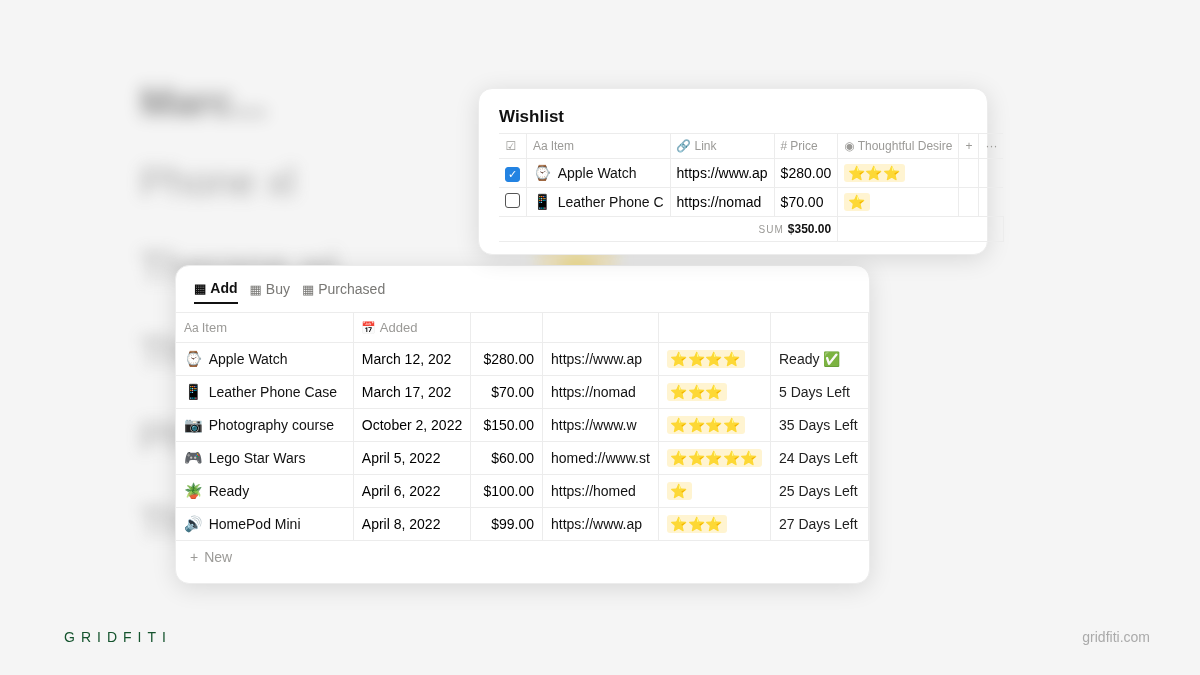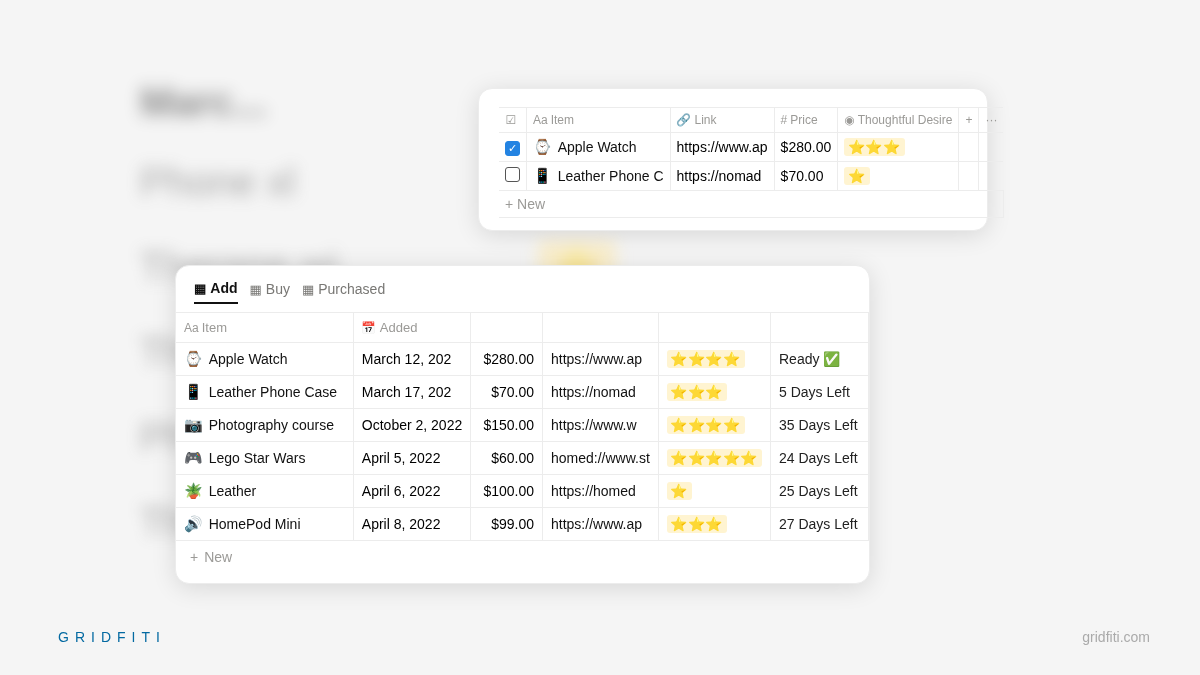--- a/index.html
+++ b/index.html
@@ -52,21 +52,21 @@
     .new-row { color: #9b9a97; padding: 8px 14px; font-size: 14px; cursor: pointer; display:flex; align-items:center; gap:6px; }
     .wishlist-title { font-size: 17px; font-weight: 700; color: #111; margin-bottom: 6px; }
     .wishlist-panel table th { font-size: 12px; padding: 5px 6px;}
     .wishlist-panel table td { padding: 5px 6px;}
     .sum-row td { text-align: right; font-size: 12px; color: #555; }
     .sum-label { letter-spacing: 1px; font-size: 10px; color: #9b9a97; margin-right: 4px; }
     .checkbox { width: 15px; height: 15px; border: 1.5px solid #555; border-radius: 3px; display:inline-flex; align-items:center; justify-content:center; background:#fff; }
     .checkbox.checked { background:#2383e2; border-color:#2383e2; color:#fff; font-size:11px; }
     .stars { background:#fff4d1; padding:1px 4px; border-radius:3px; display:inline-block; }
     .plus-small { color:#9b9a97; cursor:pointer; }
-    .footer-left { position:absolute; left:58px; bottom:30px; letter-spacing:6px; color:#0369a1; font-size:14px; }
+    .footer-left { position:absolute; left:64px; bottom:30px; letter-spacing:6px; color:#14532d; font-size:14px; }
     .footer-right { position:absolute; right:50px; bottom:30px; color:#aaa; font-size:14px; }
     .blur-bold { font-weight:700; color:#222; filter: blur(2px);}
     
     .main-panel .c-item{width:200px;}
     .main-panel .c-added{width:96px;margin-top:48px;}
     .main-panel .c-price{width:84px;text-align:right;}
     .main-panel .c-link{width:108px;}
     .main-panel .c-desire{width:100px;}
     .main-panel .c-count{width:105px;border-radius:6px;}
     
@@ -179,21 +179,21 @@
     <td class="c-added">April 5, 2022</td>
     <td class="c-price price-cell">$60.00</td>
     <td class="c-link" style="color:#111;">homed://www.st</td>
     <td class="c-desire"><span class="stars">⭐⭐⭐⭐⭐</span></td>
     <td class="c-count countdown">24 Days Left</td>
         </tr>
         <tr>
     <td class="first c-item">
             <div class="item-cell">
               <span class="emoji">🪴</span>
-              <span class="name">Leather</span>
+              <span class="name">Ready</span>
             </div>
           </td>
     <td class="c-added">April 6, 2022</td>
     <td class="c-price price-cell">$100.00</td>
     <td class="c-link" style="color:#111;">https://homed</td>
     <td class="c-desire"><span class="stars">⭐</span></td>
     <td class="c-count countdown">25 Days Left</td>
         </tr>
         <tr>
     <td class="first c-item">
@@ -210,20 +210,21 @@
         </tr>
       </tbody>
   </table>
   <div class="new-row">
       <span>+</span>
       <span>New</span>
     </div>
 </div>
 
 <div class="panel wishlist-panel">
+  <div class="wishlist-title">Wishlist</div>
   <table>
     <thead>
       <tr>
         <th class="first check-col"><span class="col-head-icon">☑</span></th>
         <th class="w-item"><span class="col-head-icon">Aa</span><span>Item</span></th>
         <th class="w-link"><span class="col-head-icon">🔗</span><span>Link</span></th>
         <th class="w-price"><span class="col-head-icon">#</span><span>Price</span></th>
         <th class="w-desire"><span class="col-head-icon">◉</span><span>Thoughtful Desire</span></th>
         <th style="width:24px;"><span class="plus-small">+</span></th>
         <th style="width:24px;border-right:none;"><span class="plus-small">···</span></th>
@@ -253,21 +254,22 @@
             </div>
           </td>
     <td class="w-link">https://nomad</td>
     <td class="w-price price-cell">$70.00</td>
     <td class="w-desire"><span class="stars">⭐</span></td>
     <td></td>
           <td style="border-right:none;"></td>
         </tr>
       </tbody>
     <tbody>
-      <tr>
-          <td class="first" colspan="7" style="color:#9b9a97;"><span>+ </span><span>New</span></td>
+      <tr class="sum-row">
+          <td class="first" colspan="4" style="border-left:none;"><span class="sum-label">SUM</span><strong style="color:#111;">$350.00</strong></td>
+          <td colspan="3"></td>
         </tr>
     </tbody>
   </table>
 </div>
 
 <div class="footer-left">GRIDFITI</div>
 <div class="footer-right">gridfiti.com</div>
 
 </body></html>

